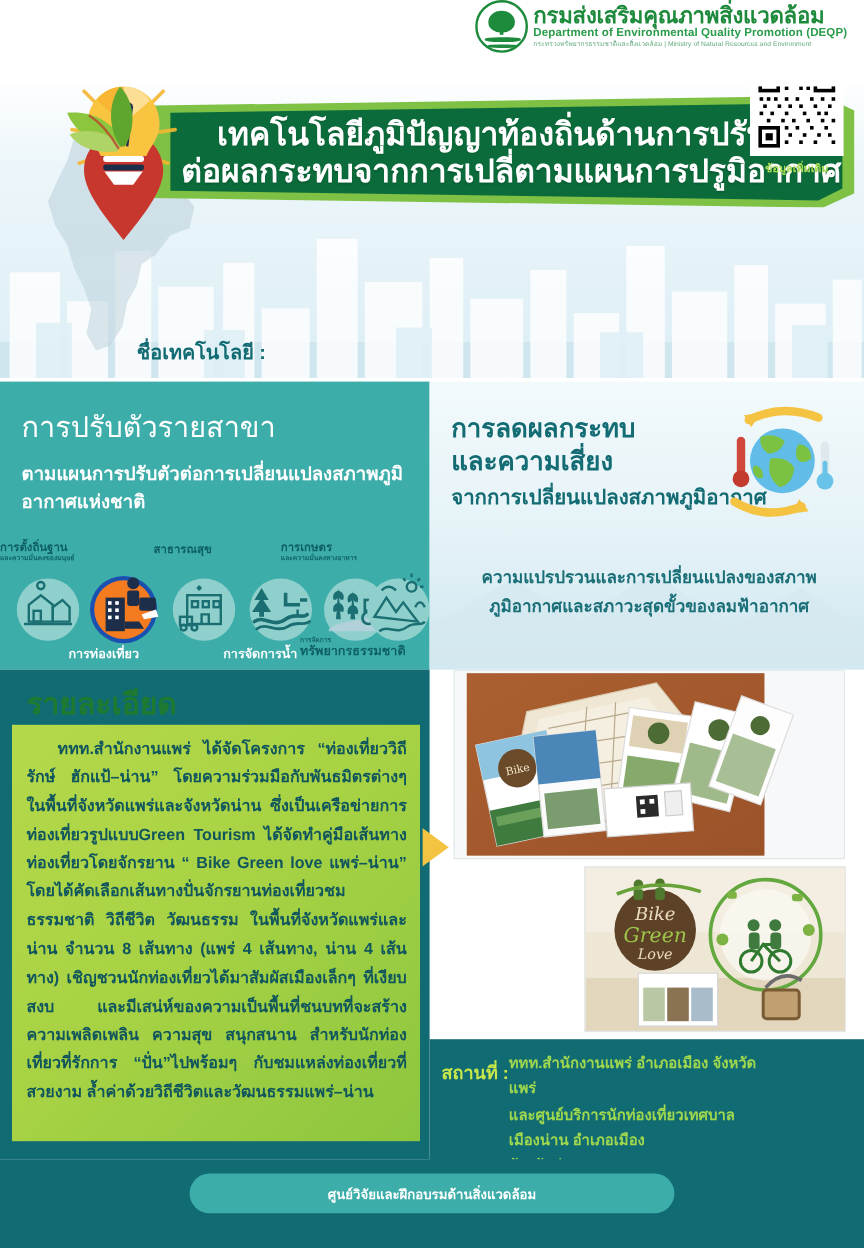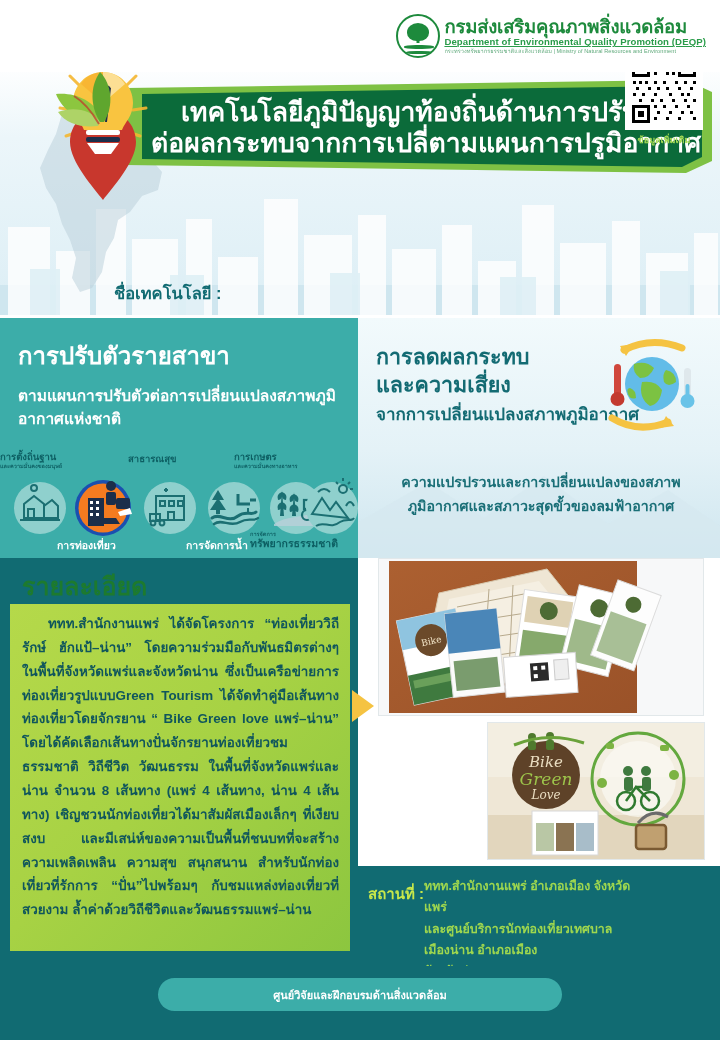--- a/index.html
+++ b/index.html
@@ -13,21 +13,21 @@
     position: relative; width: 720px; height: 1040px;
     background: #ffffff; overflow: hidden;
   }
 
   
   .header-band {
     position: absolute; left: 0; top: 0; width: 720px; height: 72px;
     background: #ffffff; z-index: 30;
   }
   .logo-block {
-    position: absolute; right: 14px; top: 14px;
+    position: absolute; right: 14px; top: 0;
     display: flex; align-items: center; gap: 4px;
   }
   .logo-mark {
     width: 44px; height: 44px; border-radius: 50%;
     border: 2.5px solid #1d8a3c; background: #ffffff;
     position: relative; flex: none;
   }
   .logo-mark .tree {
     position: absolute; left: 50%; top: 7px; transform: translateX(-50%);
     width: 22px; height: 18px; border-radius: 50% 50% 45% 45%;
@@ -45,21 +45,21 @@
     position: absolute; left: 8px; bottom: 2px; width: 26px; height: 3px;
     background: #1d8a3c; border-radius: 40%;
   }
   .logo-text { line-height: 1.05; }
   .logo-th {
     font-size: 18.5px; font-weight: bold; color: #1d8a3c;
     letter-spacing: -0.2px; white-space: nowrap;
   }
   .logo-en {
     font-size: 9.6px; font-weight: bold; color: #2a9c4a;
-    letter-spacing: 0.1px; margin-top: 1px; white-space: nowrap; text-decoration: underline;
+    letter-spacing: 0.1px; margin-top: 1px; white-space: nowrap;
   }
   .logo-sub {
     font-size: 5.6px; color: #5fa97b; margin-top: 2px;
     letter-spacing: 0.05px; white-space: nowrap;
   }
 
   
   .hero {
     position: absolute; left: 0; top: 62px; width: 720px; height: 253px;
     background: linear-gradient(180deg, #ffffff 0%, #ecf6fa 30%, #dceef5 100%);
@@ -90,21 +90,21 @@
     position: absolute; left: 114px; top: 218px; z-index: 8;
     font-size: 16.5px; font-weight: bold; color: #116b72;
   }
 
   
   .panel-left {
     position: absolute; left: 0; top: 318px; width: 358px; height: 240px;
     background: #3cada9; overflow: hidden;
   }
   .panel-left .pl-h1 {
-    margin: 18px 0 0 18px; font-size: 24px; font-weight: bold; color: #ffffff;
+    margin: 18px 0 0 18px; font-size: 24px; font-weight: normal; color: #ffffff;
   }
   .panel-left .pl-h2 {
     margin: 9px 0 0 18px; font-size: 15.5px; font-weight: bold; color: #ffffff;
     line-height: 1.5; width: 320px; font-family: Liberation Serif, serif;
   }
   .icon-strip {
     position: absolute; left: 0; bottom: 4px; width: 358px; height: 108px;
   }
   .sector-caption {
     position: absolute; color: #0d5f63; font-weight: bold; text-align: left;

